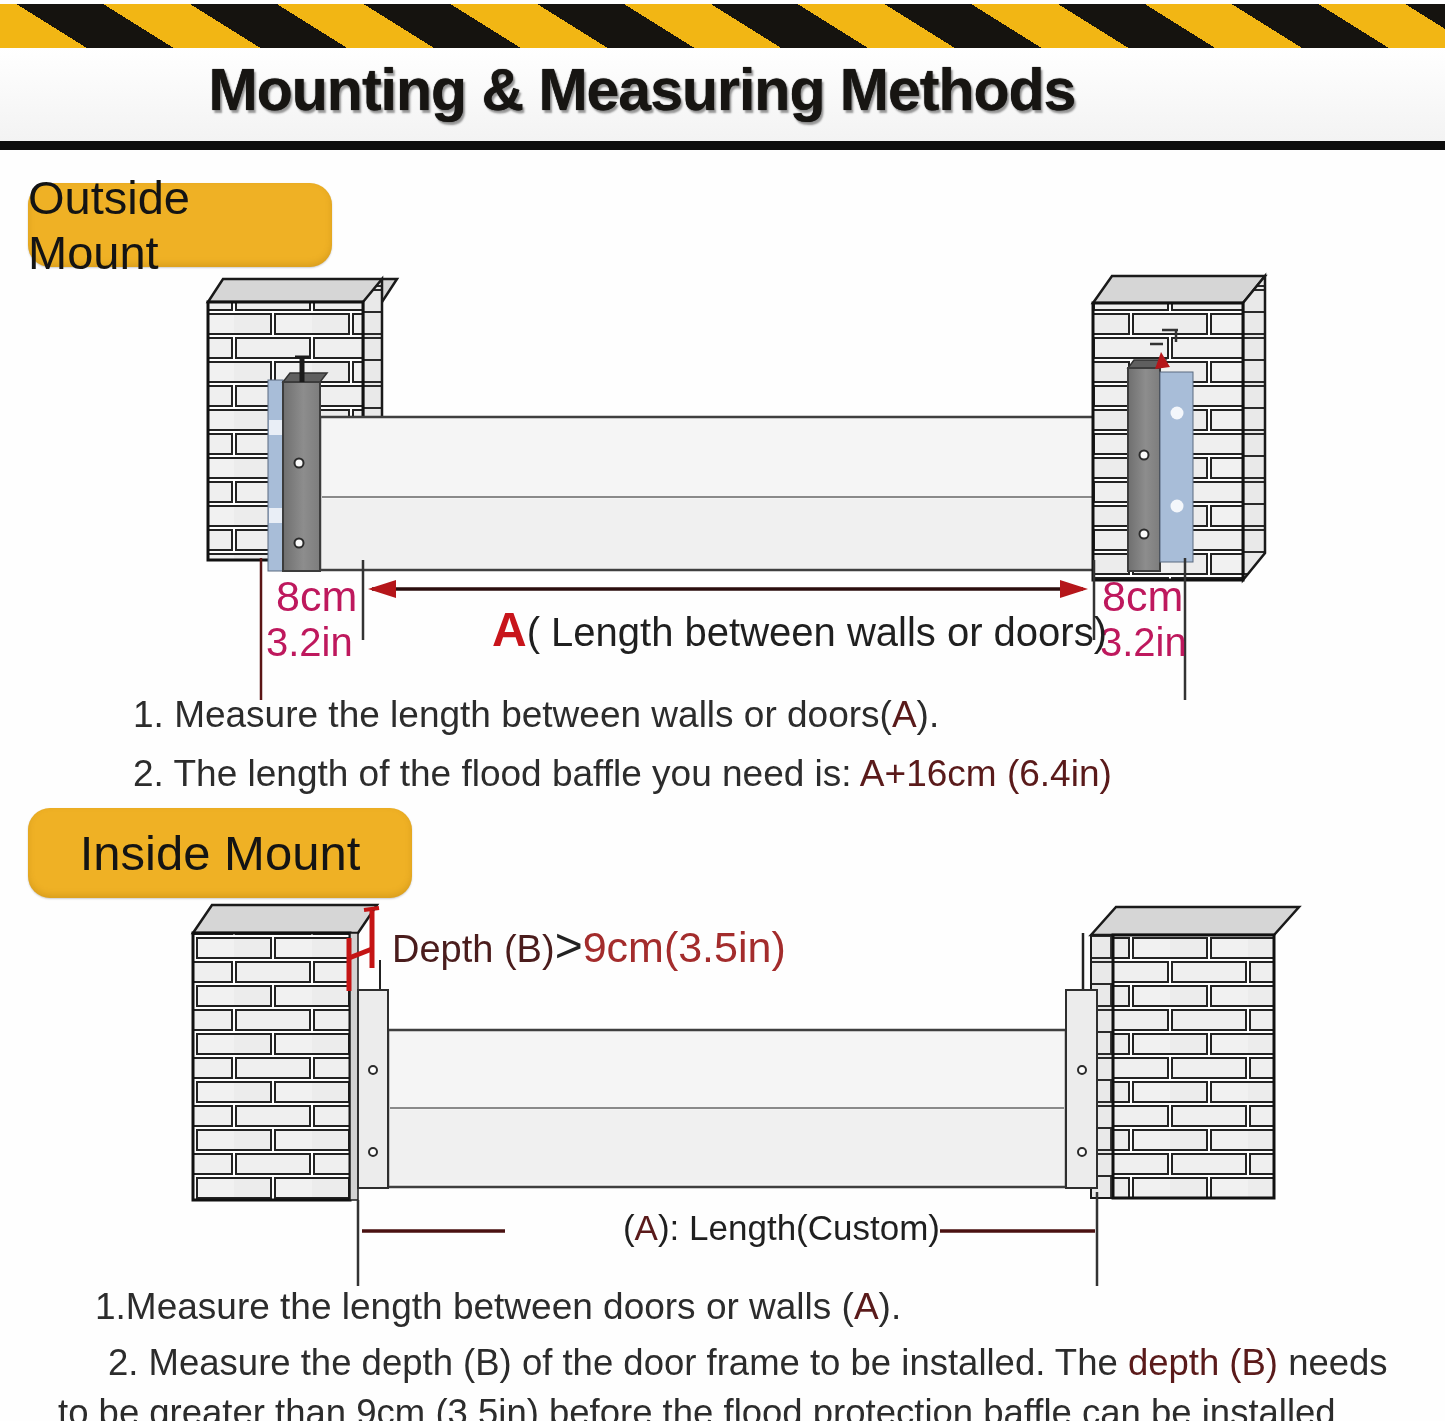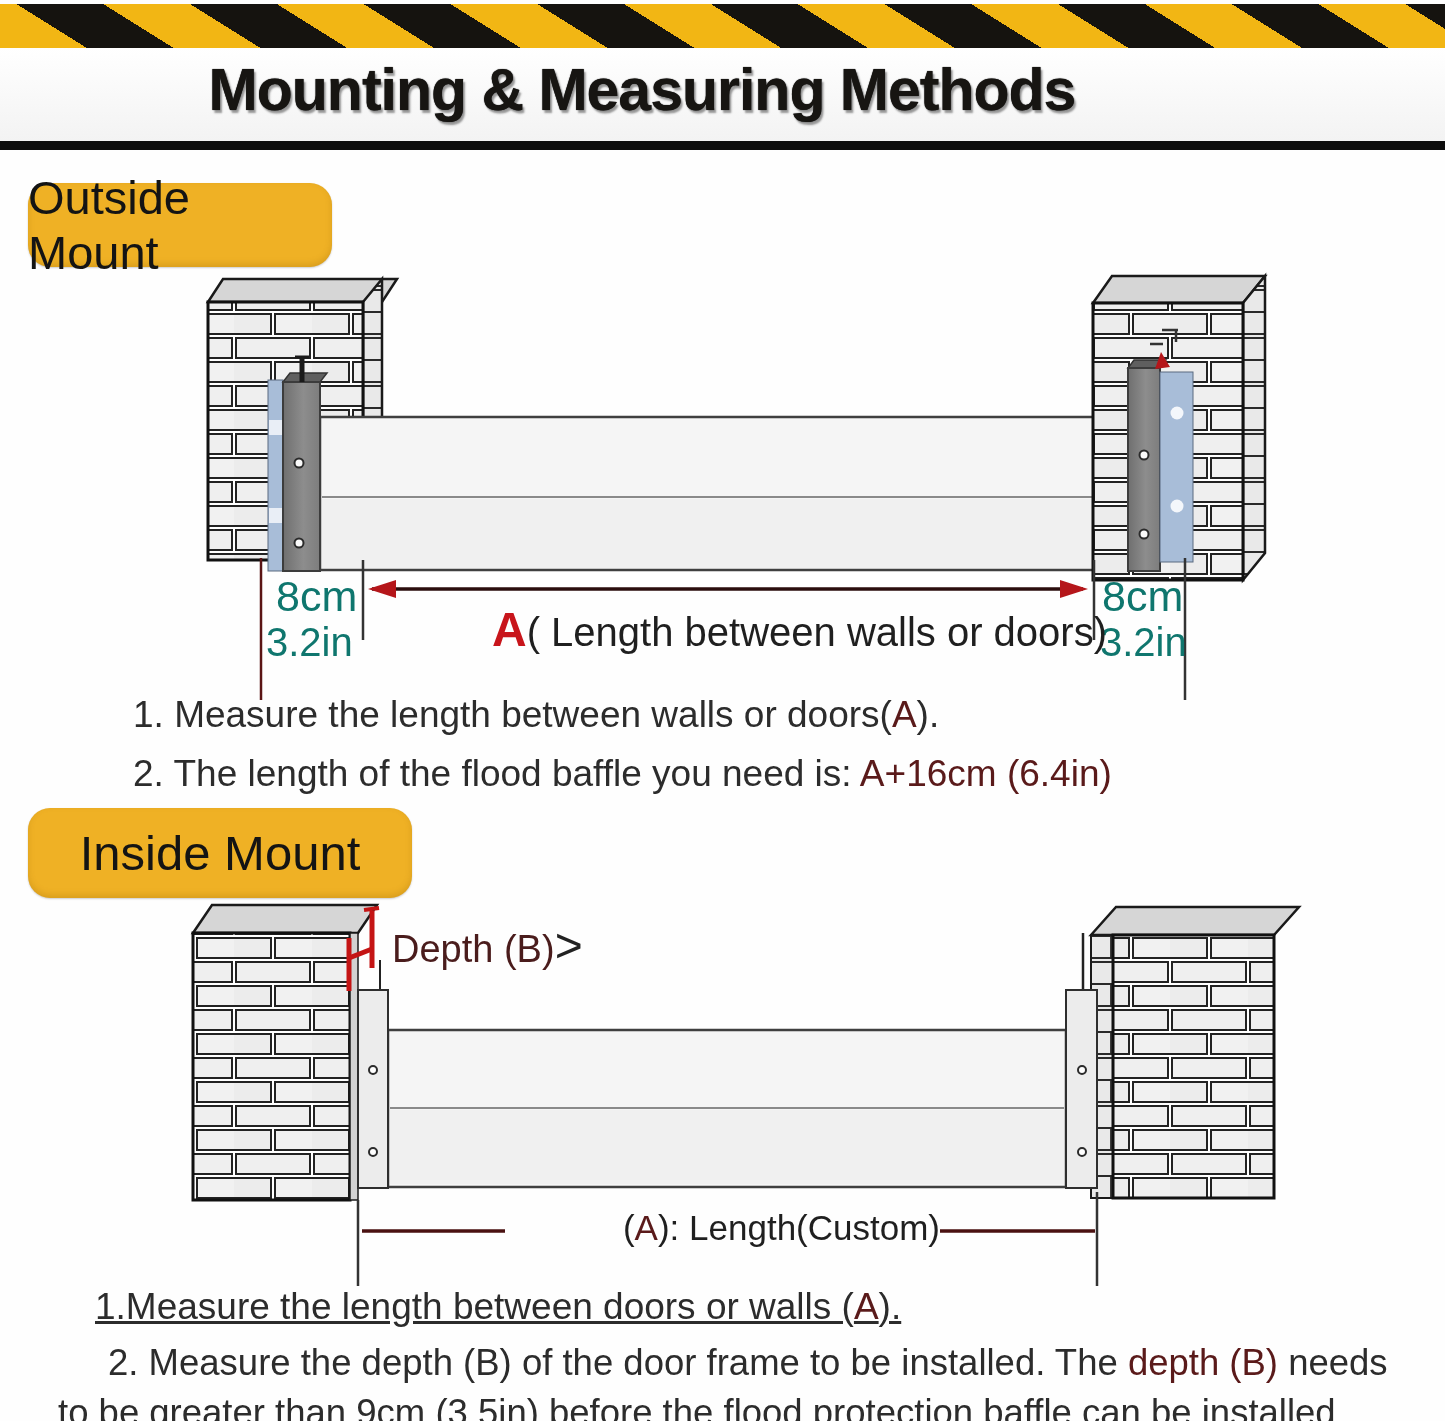--- a/index.html
+++ b/index.html
@@ -18,21 +18,21 @@
   .blackbar{top:141px;left:0;width:1445px;height:9px;background:#0d0d0d;}
 
   
   .badge{background:#efb125;border-radius:22px;color:#141414;
          display:flex;align-items:center;justify-content:center;
          box-shadow:inset 0 -3px 6px rgba(150,100,0,.25), 0 1px 2px rgba(0,0,0,.2);}
   .badge-outside{left:28px;top:183px;width:304px;height:84px;font-size:47px;}
   .badge-inside{left:28px;top:808px;width:384px;height:90px;font-size:49px;}
 
   
-  .dim{color:#0f766e;}
+  .dim{color:#be185d;}
   .dim-cm{font-size:43px;}
   .dim-in{font-size:40px;}
   .arrow-label{display:flex;align-items:baseline;white-space:nowrap;}
   .arrow-letter{color:#c8151b;font-weight:bold;font-size:48px;}
   .arrow-text{color:#1f1f1f;font-size:40px;text-align:center;}
   .depth-label{display:flex;align-items:baseline;white-space:nowrap;}
   .depth-name{color:#4a1c1c;font-size:38px;}
   .depth-gt{color:#222222;font-size:48px;}
   .depth-value{color:#a32c2c;font-size:43px;}
   .len-label{font-size:35px;color:#1f1f1f;text-align:right;white-space:nowrap;}
@@ -195,25 +195,26 @@
       <line x1="358" y1="1200" x2="358" y2="1286" stroke="#333" stroke-width="2.5"></line>
       <line x1="1097" y1="1192" x2="1097" y2="1286" stroke="#333" stroke-width="2.5"></line>
       <line x1="362" y1="1231" x2="505" y2="1231" stroke="#4a1111" stroke-width="3.5"></line>
       <line x1="940" y1="1231" x2="1095" y2="1231" stroke="#4a1111" stroke-width="3.5"></line>
     </g>
   </svg>
 
   <div class="abs depth-label" style="left:392px;top:918px;">
     <span class="depth-name">Depth (B) </span>
       <span class="depth-gt">&gt;</span>
+      <span class="depth-value">9cm(3.5in)</span>
   </div>
   <div class="abs len-label" style="left:505px;top:1208px;width:435px;">
     <span>(</span><span class="maroon">A</span><span>): Length(Custom)</span>
   </div>
 
-  <div class="abs step" style="left:95px;top:1286px;text-decoration:underline;">
+  <div class="abs step" style="left:95px;top:1286px;">
     <span>1.Measure the length between doors or walls (</span><span class="maroon">A</span><span>).</span>
   </div>
   <div class="abs step-wrap" style="left:58px;top:1338px;width:1345px;">
     <span>2. Measure the depth (B) of the door frame to be installed. The </span><span class="maroon">depth (B)</span><span> needs to be greater than 9cm (3.5in) before the flood protection baffle can be installed.</span>
   </div>
 
 </div>
 
 </body></html>

